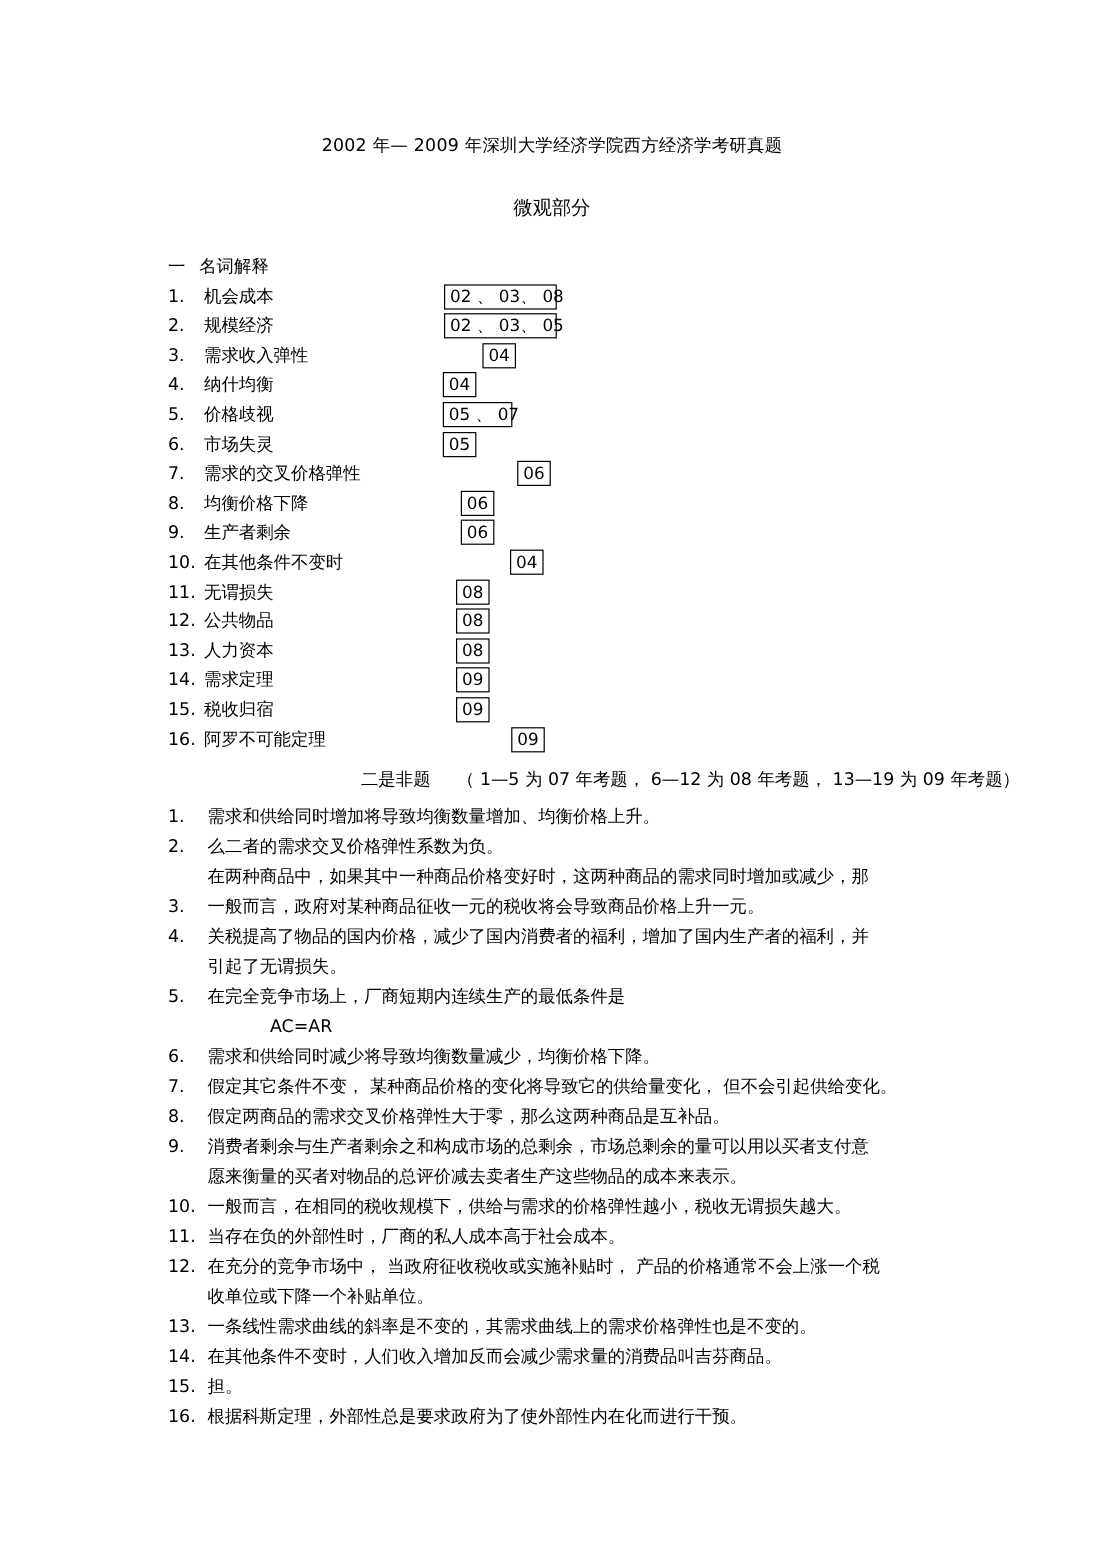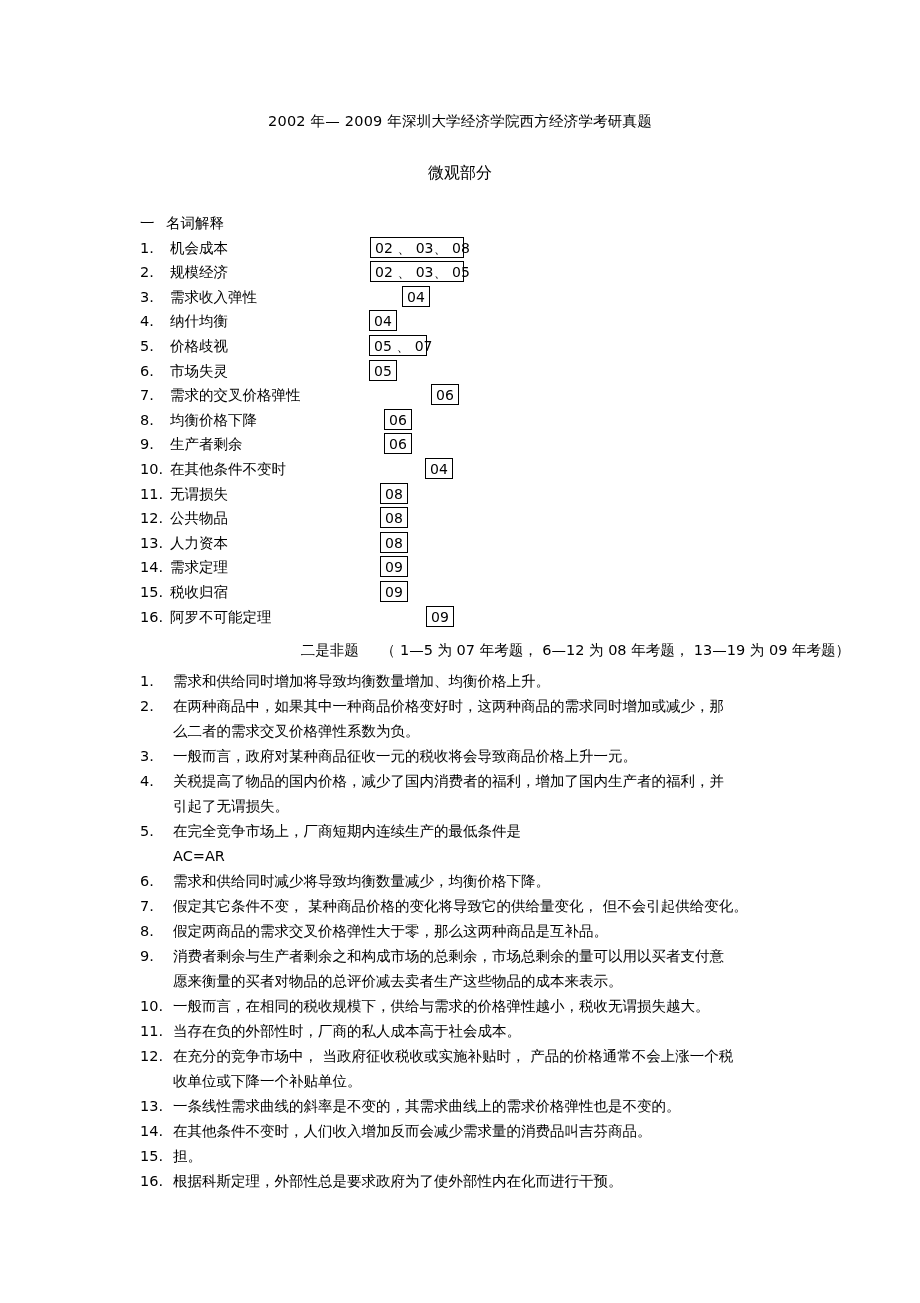--- a/index.html
+++ b/index.html
@@ -150,33 +150,33 @@
     <div class="sec2-head">
       <span class="marker">二</span><span>是非题</span><span class="gap-m"></span><span>（ 1—5 为 07 年考题， 6—12 为 08 年考题， 13—19 为 09 年考题）</span>
     </div>
     <div id="tf-list">
         <div class="tf-row">
           <span class="num">1.</span>
           <span class="line">需求和供给同时增加将导致均衡数量增加、均衡价格上升。</span>
         </div>
         <div class="tf-row">
           <span class="num">2.</span>
+          <span class="line">么二者的需求交叉价格弹性系数为负。</span>
           <span class="line">在两种商品中，如果其中一种商品价格变好时，这两种商品的需求同时增加或减少，那</span>
-          <span class="line">么二者的需求交叉价格弹性系数为负。</span>
         </div>
         <div class="tf-row">
           <span class="num">3.</span>
           <span class="line">一般而言，政府对某种商品征收一元的税收将会导致商品价格上升一元。</span>
         </div>
         <div class="tf-row">
           <span class="num">4.</span>
           <span class="line">关税提高了物品的国内价格，减少了国内消费者的福利，增加了国内生产者的福利，并</span>
           <span class="line">引起了无谓损失。</span>
         </div>
-        <div class="tf-row"><span class="num">5.</span><span class="line">在完全竞争市场上，厂商短期内连续生产的最低条件是</span><span class="line" style="display: inline; ">AC=AR</span></div>
+        <div class="tf-row"><span class="num">5.</span><span class="line">在完全竞争市场上，厂商短期内连续生产的最低条件是</span><span class="line" style="display: inline; margin-left: 52px;">AC=AR</span></div>
         <div class="tf-row">
           <span class="num">6.</span>
           <span class="line">需求和供给同时减少将导致均衡数量减少，均衡价格下降。</span>
         </div>
         <div class="tf-row">
           <span class="num">7.</span>
           <span class="line">假定其它条件不变， 某种商品价格的变化将导致它的供给量变化， 但不会引起供给变化。</span>
         </div>
         <div class="tf-row">
           <span class="num">8.</span>

